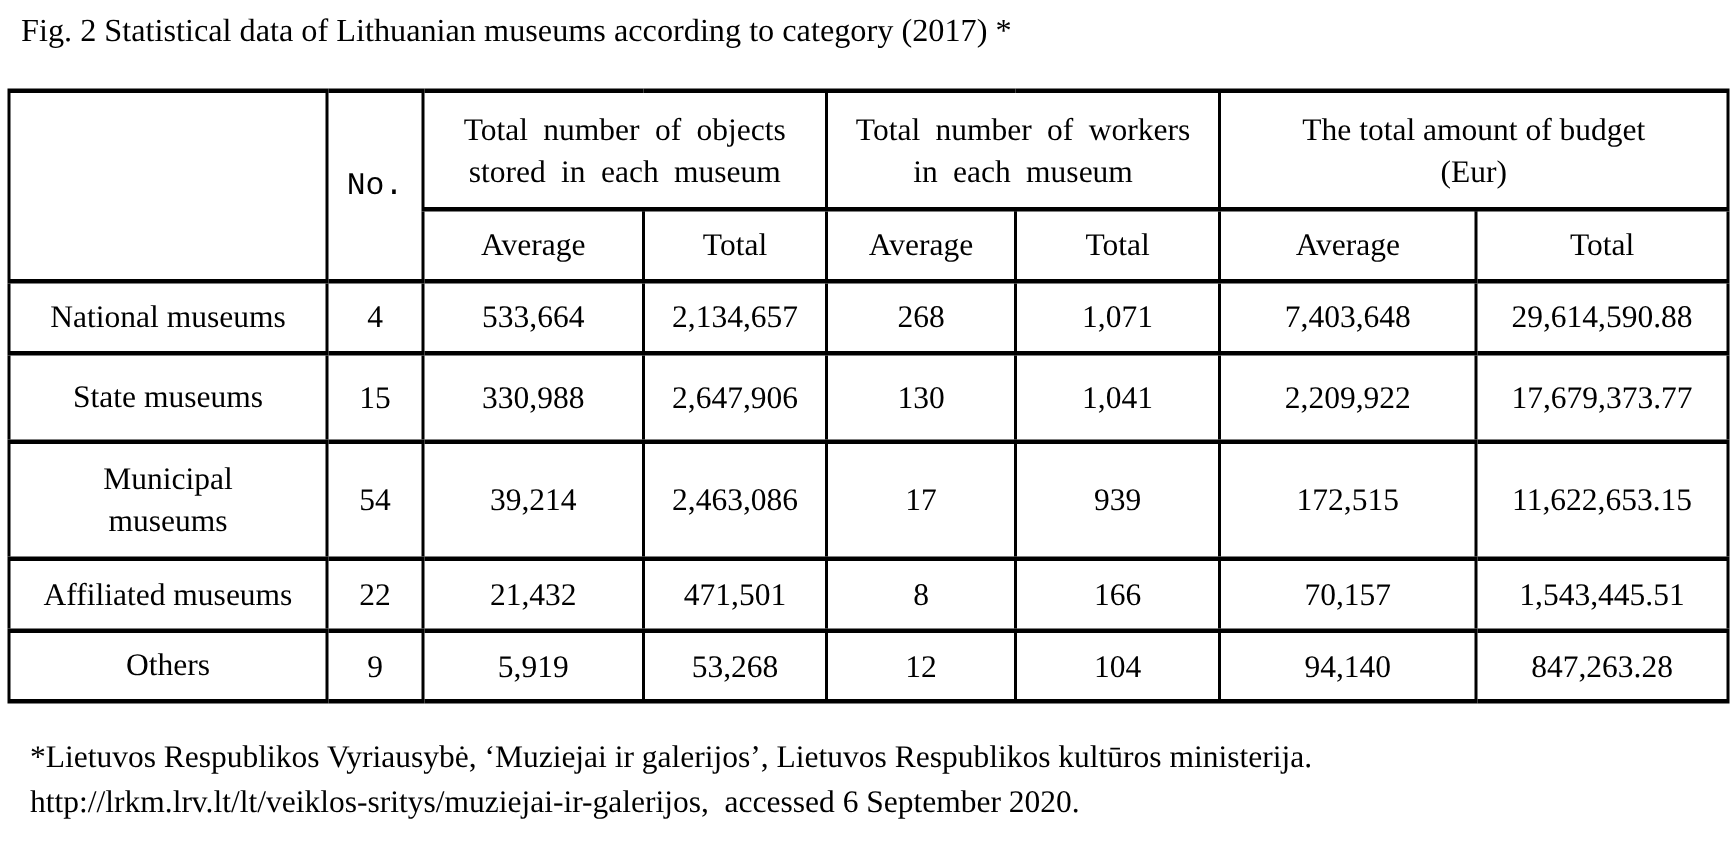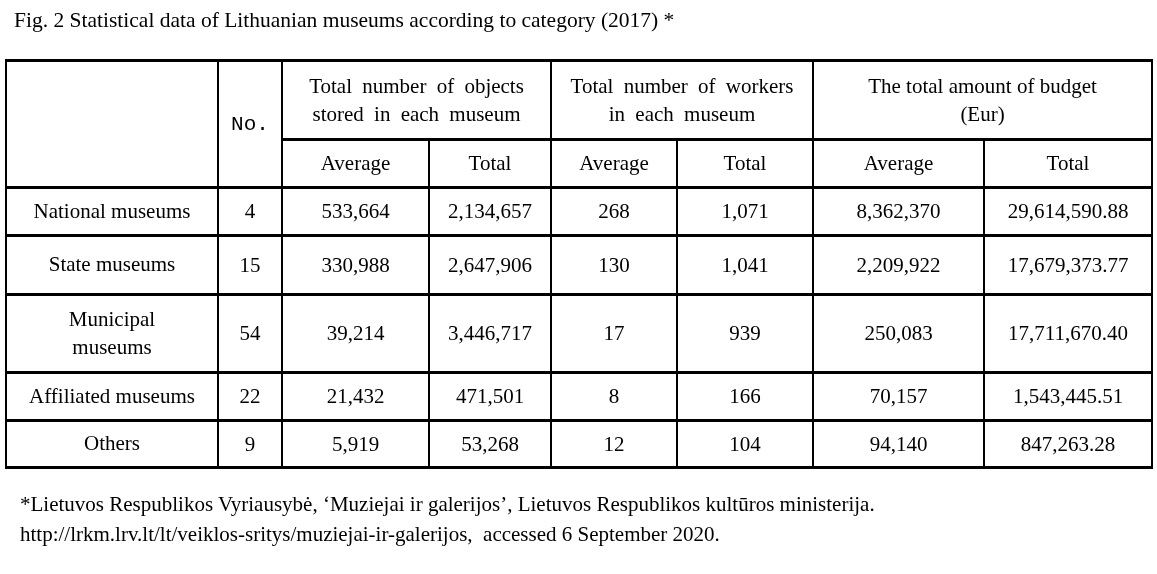--- a/index.html
+++ b/index.html
@@ -109,43 +109,43 @@
     </tr>
   </thead>
   <tbody>
     <tr>
       <td class="cat">National museums</td>
       <td class="no-cell">4</td>
       <td class="pad-n">533,664</td>
       <td class="pad-n">2,134,657</td>
       <td class="pad-n">268</td>
       <td class="pad-t">1,071</td>
-      <td class="pad-n">8,362,370</td>
+      <td class="pad-n">7,403,648</td>
       <td class="pad-t">29,614,590.88</td>
     </tr>
     <tr>
       <td class="cat">State museums</td>
       <td class="no-cell">15</td>
       <td class="pad-n">330,988</td>
       <td class="pad-n">2,647,906</td>
       <td class="pad-n">130</td>
       <td class="pad-t">1,041</td>
       <td class="pad-n">2,209,922</td>
       <td class="pad-t">17,679,373.77</td>
     </tr>
     <tr>
       <td class="cat">Municipal
 museums</td>
       <td class="no-cell">54</td>
       <td class="pad-n">39,214</td>
-      <td class="pad-n">3,446,717</td>
+      <td class="pad-n">2,463,086</td>
       <td class="pad-n">17</td>
       <td class="pad-t">939</td>
-      <td class="pad-n">250,083</td>
-      <td class="pad-t">17,711,670.40</td>
+      <td class="pad-n">172,515</td>
+      <td class="pad-t">11,622,653.15</td>
     </tr>
     <tr>
       <td class="cat">Affiliated museums</td>
       <td class="no-cell">22</td>
       <td class="pad-n">21,432</td>
       <td class="pad-n">471,501</td>
       <td class="pad-n">8</td>
       <td class="pad-t">166</td>
       <td class="pad-n">70,157</td>
       <td class="pad-t">1,543,445.51</td>

